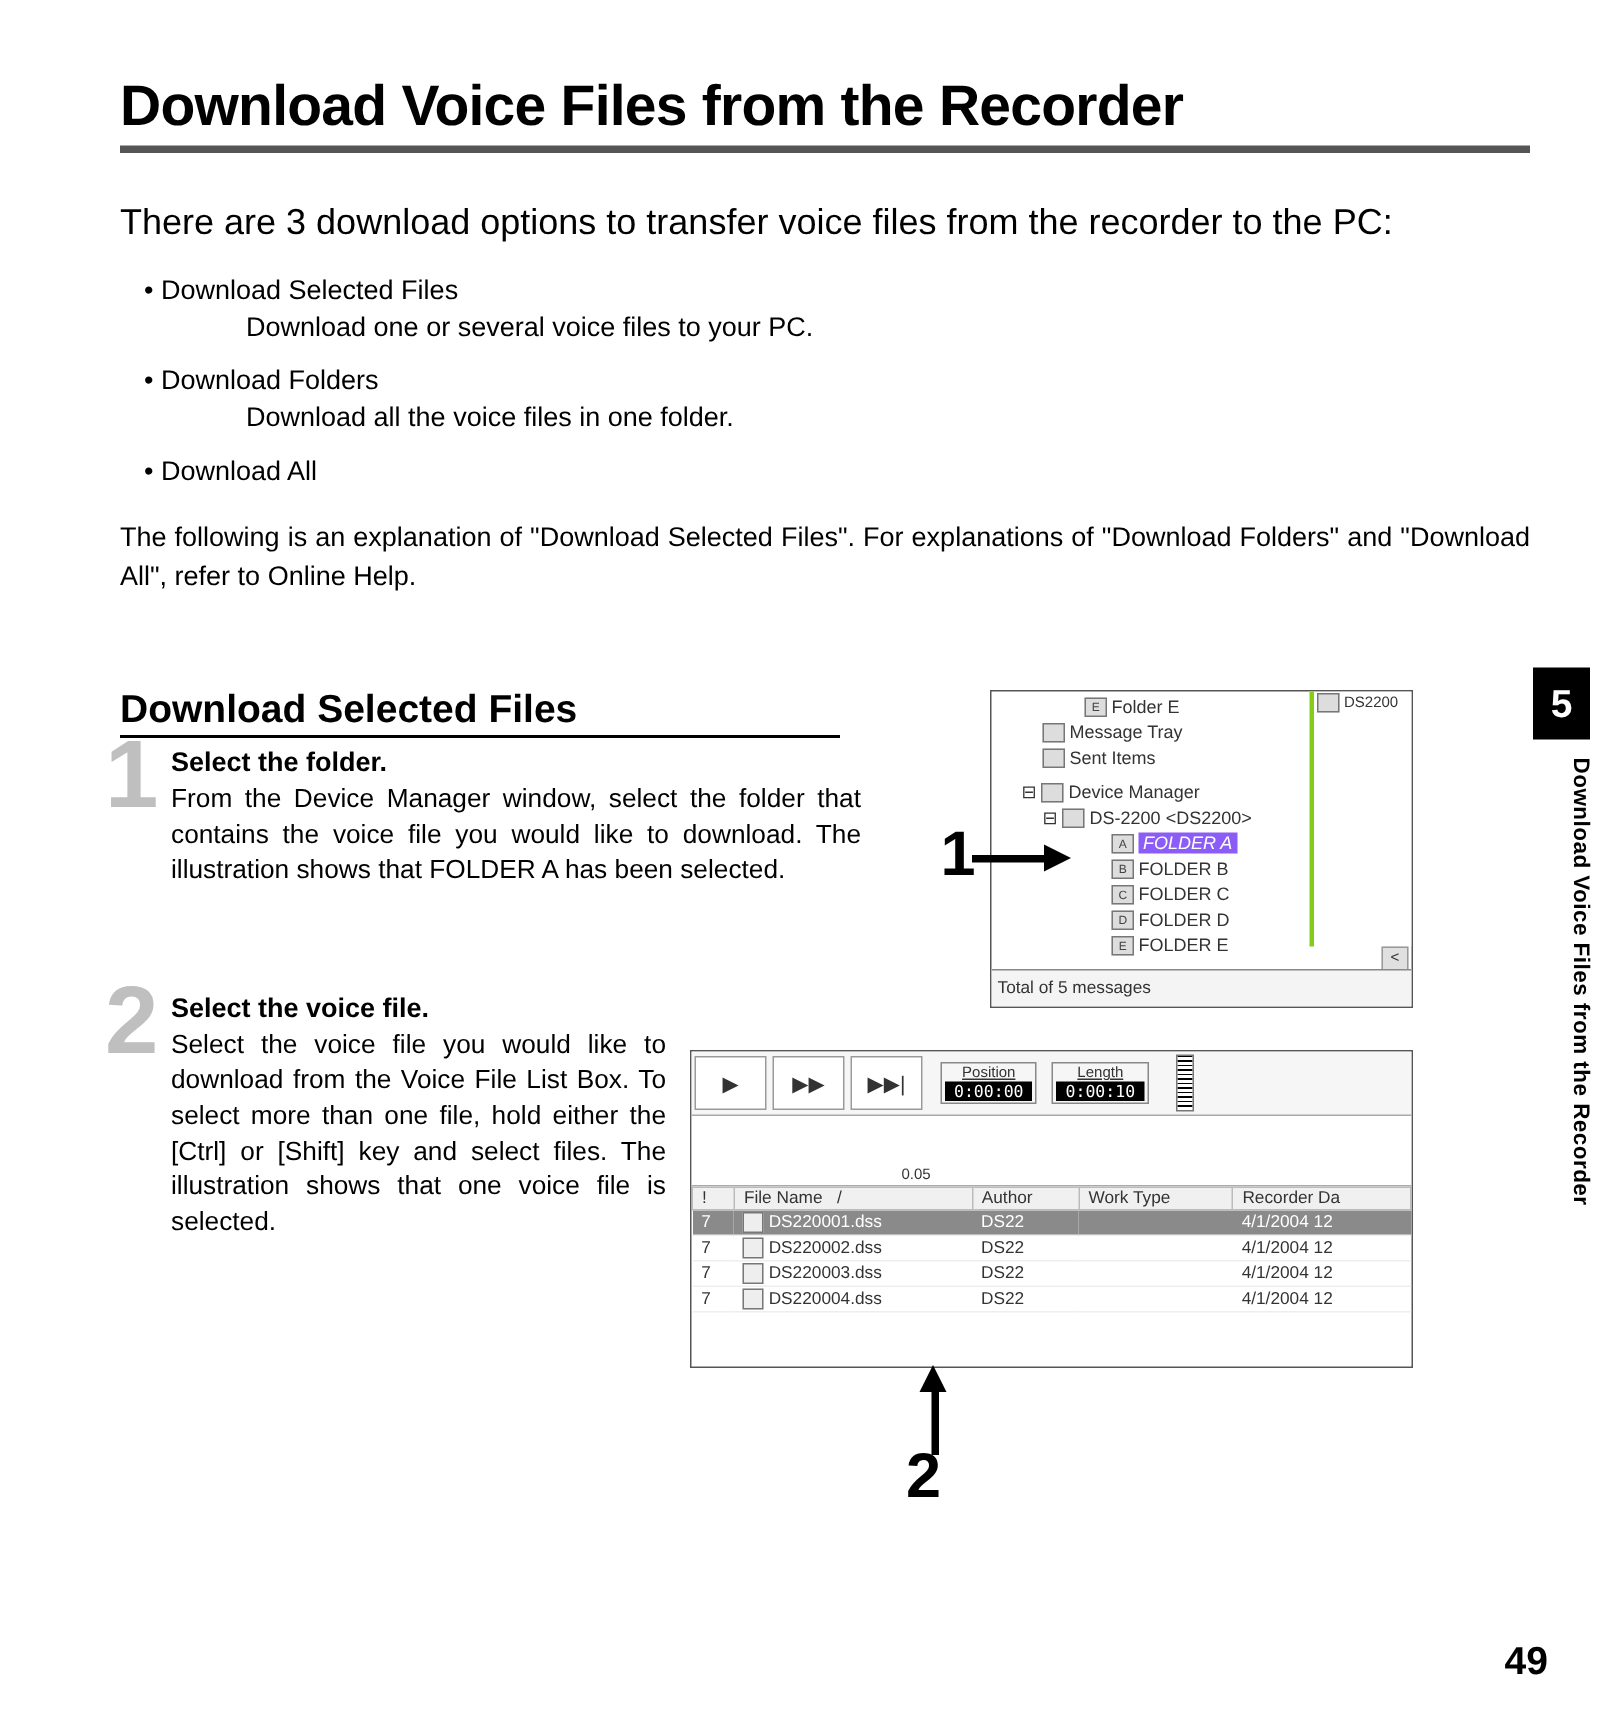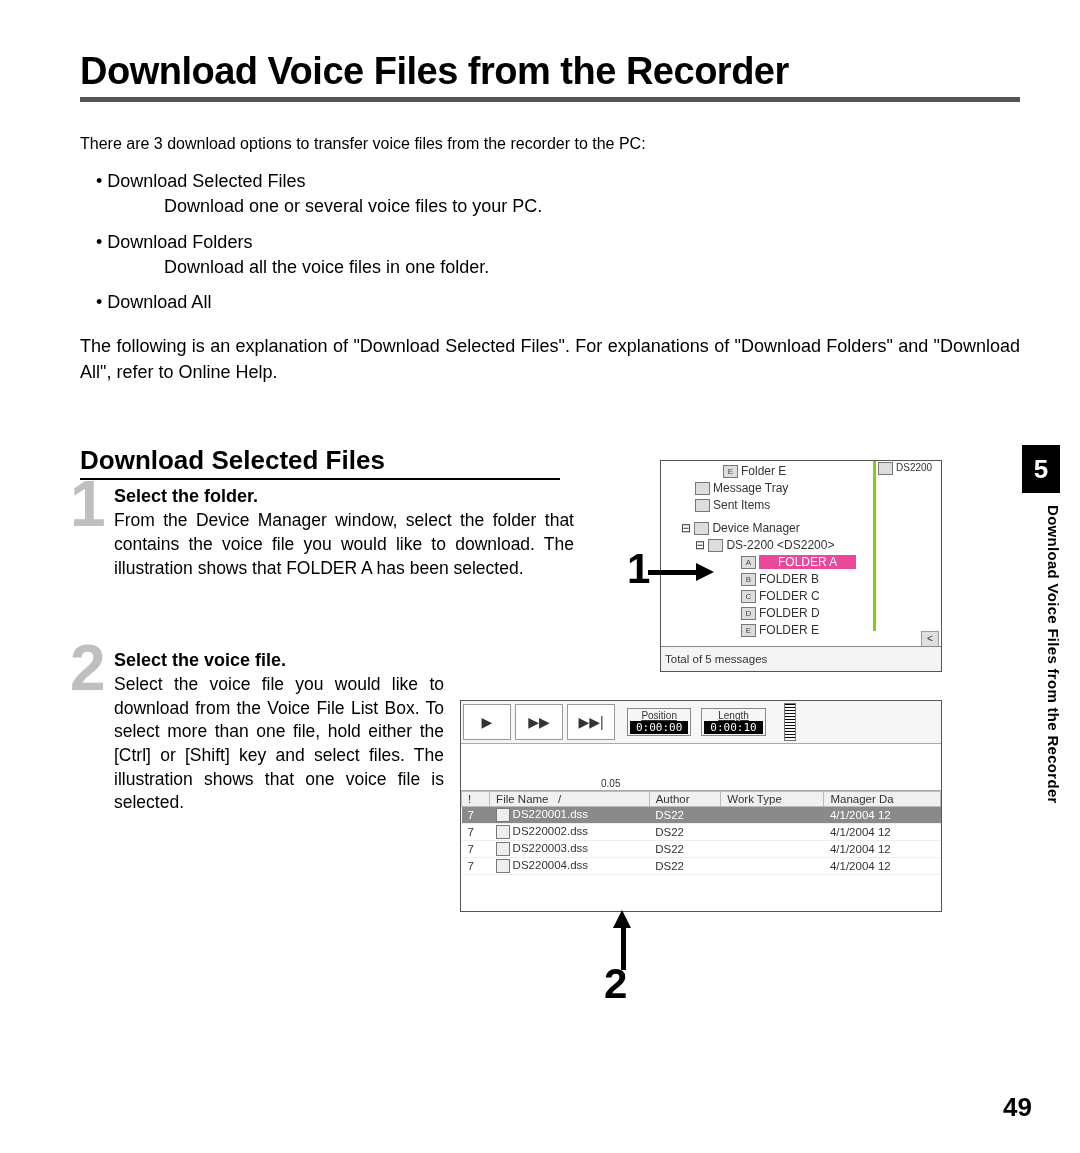--- a/index.html
+++ b/index.html
@@ -24,21 +24,21 @@
     margin: 0 0 4px 0;
     font-family: Arial, Helvetica, sans-serif;
     letter-spacing: -0.5px;
   }
   .title-rule {
     border: none;
     border-top: 5px solid #555;
     margin: 0 0 30px 0;
   }
   .intro {
-    font-size: 16px;
+    font-size: 24px;
     line-height: 1.45;
     margin: 0 0 14px 0;
   }
   ul.options {
     list-style: none;
     padding: 0 0 0 16px;
     margin: 0 0 14px 0;
   }
   ul.options li {
     font-size: 18px;
@@ -184,23 +184,24 @@
     padding: 2px 4px 2px 20px;
     line-height: 17px;
   }
   .tree .item {
     white-space: nowrap;
   }
   .tree .ind1 { padding-left: 14px; }
   .tree .ind2 { padding-left: 42px; }
   .tree .ind3 { padding-left: 60px; }
   .tree .sel {
-    background: #ec4899;
+    background: #8b5cf6;
     color: #fff;
-    padding: 0 19px;
+    padding: 0 3px;
+    font-style: italic;
   }
   .ic {
     display: inline-block;
     width: 13px;
     height: 11px;
     border: 1px solid #777;
     background: #ddd;
     margin-right: 3px;
     vertical-align: middle;
     font-size: 8px;
@@ -462,21 +463,21 @@
     <div class="wave-area">
       <span class="tick">0.05</span>
     </div>
     <table class="flist">
       <tbody>
           <tr>
         <th>!</th>
         <th><span>File Name</span>&nbsp;&nbsp;&nbsp;<span>/</span></th>
         <th>Author</th>
         <th>Work Type</th>
-        <th>Manager Da</th>
+        <th>Recorder Da</th>
       </tr>
       <tr class="selected">
         <td>7</td>
         <td><span class="fic"></span><span>DS220001.dss</span></td>
         <td>DS22</td>
         <td></td>
         <td>4/1/2004 12</td>
       </tr>
       <tr>
         <td>7</td>

